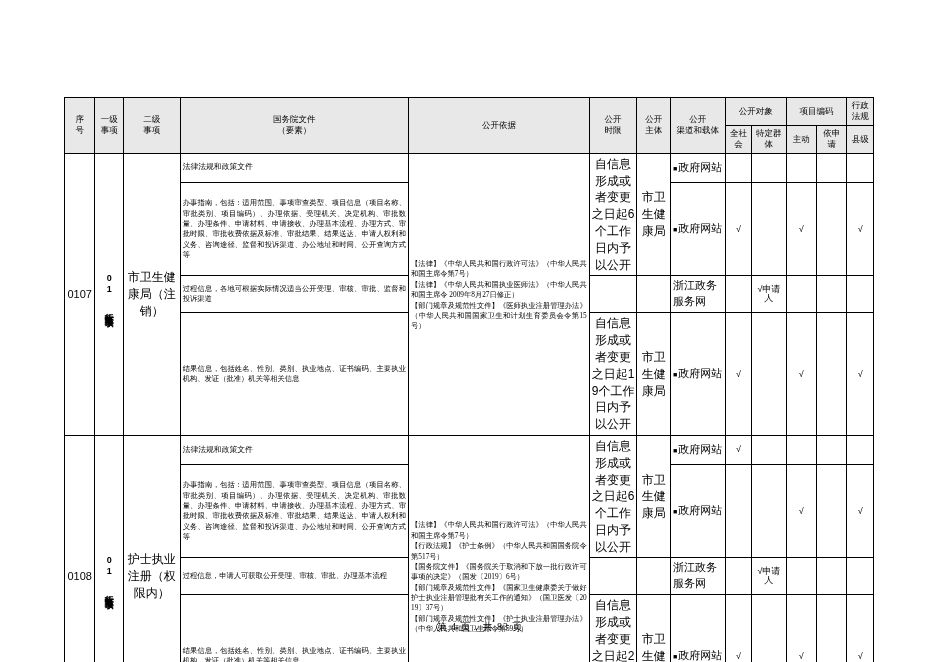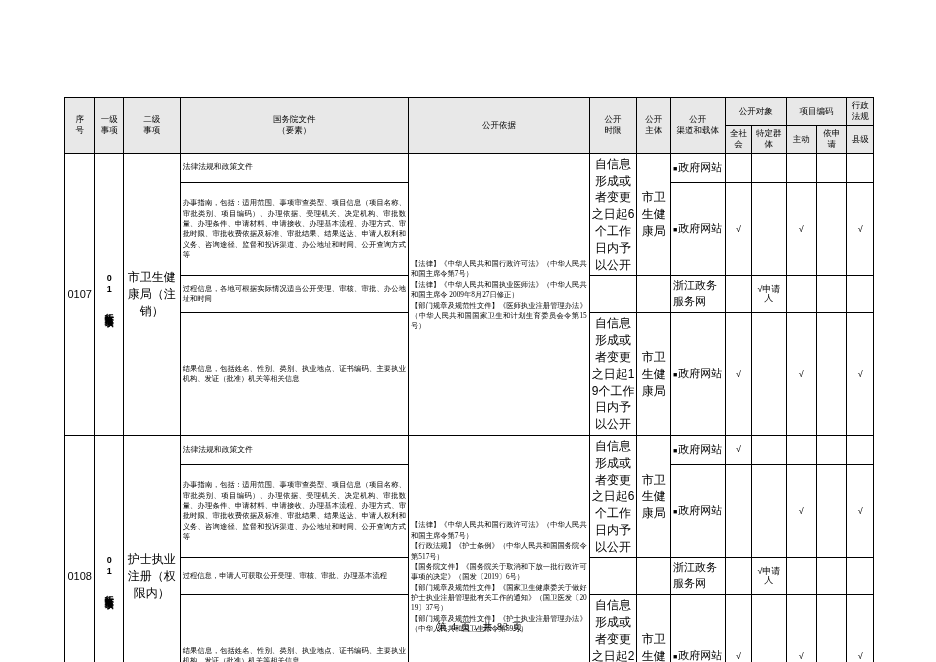--- a/index.html
+++ b/index.html
@@ -179,21 +179,21 @@
       <tr>
         <td class="cell-text mid">办事指南，包括：适用范围、事项审查类型、项目信息（项目名称、审批类别、项目编码）、办理依据、受理机关、决定机构、审批数量、办理条件、申请材料、申请接收、办理基本流程、办理方式、审批时限、审批收费依据及标准、审批结果、结果送达、申请人权利和义务、咨询途径、监督和投诉渠道、办公地址和时间、公开查询方式等</td>
         <td class="media mid"><span class="sq">政府网站</span></td>
         <td class="check mid">√</td>
         <td class="check mid"></td>
         <td class="check mid">√</td>
         <td class="check mid"></td>
         <td class="check mid">√</td>
       </tr>
       <tr>
-        <td class="cell-text mid">过程信息，各地可根据实际情况适当公开受理、审核、审批、办公地址和时间</td>
+        <td class="cell-text mid">过程信息，各地可根据实际情况适当公开受理、审核、审批、监督和投诉渠道</td>
         <td class="small-ctr mid"></td>
         <td class="small-ctr mid"></td>
         <td class="media mid">浙江政务服务网</td>
         <td class="check mid"></td>
         <td class="check mid">√申请人</td>
         <td class="check mid"></td>
         <td class="check mid"></td>
         <td class="check mid"></td>
       </tr>
       <tr>

